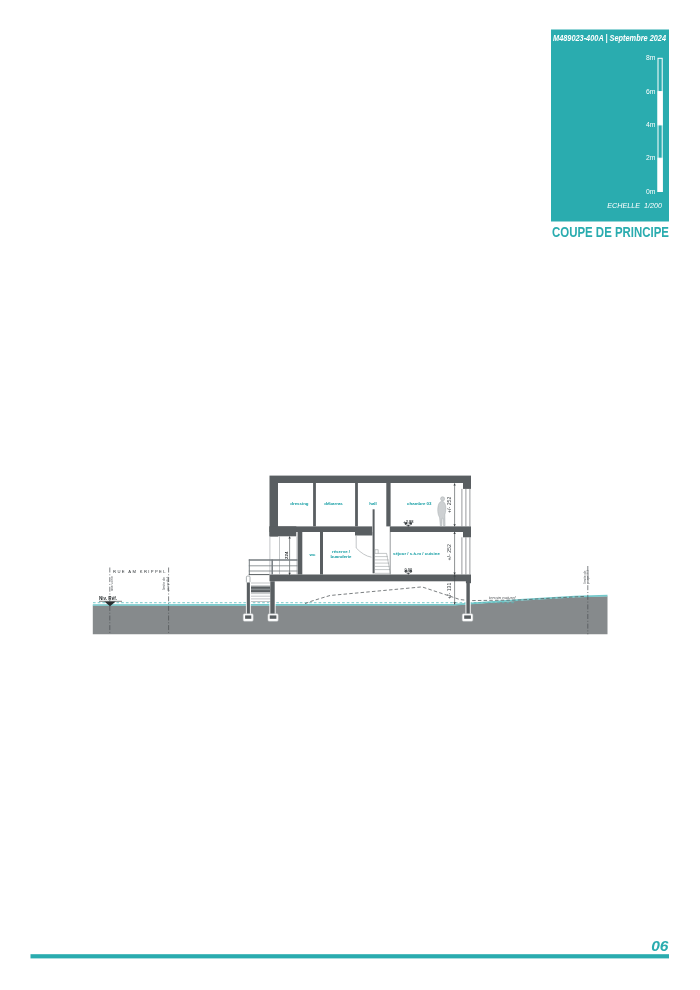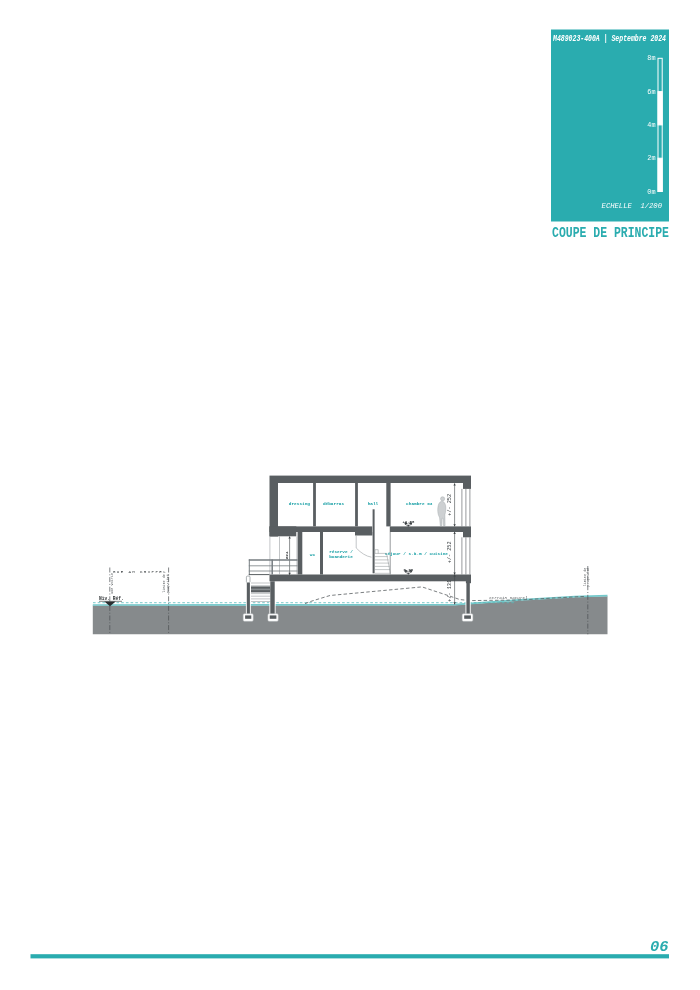--- a/index.html
+++ b/index.html
@@ -1,16 +1,16 @@
 <!DOCTYPE html>
 <html><head>
 <meta charset="utf-8">
 <style>
 html,body{margin:0;padding:0;background:#ffffff;}
-#page{width:700px;height:990px;position:relative;font-family:Liberation Mono, monospace;}
+#page{width:700px;height:990px;position:relative;font-family:Liberation Sans, sans-serif;}
 svg{position:absolute;top:0;left:0;}
 </style>
 </head>
 <body>
 <div id="page">
 <svg width="700" height="990" viewBox="0 0 700 990">
 
 <rect x="551" y="29.5" width="118" height="192" fill="#2aacaf"></rect>
 
 <text x="553" y="40.5" font-size="8.4" font-weight="bold" font-style="italic" fill="#ffffff" textLength="113" lengthAdjust="spacingAndGlyphs">M489023-400A | Septembre 2024</text>

